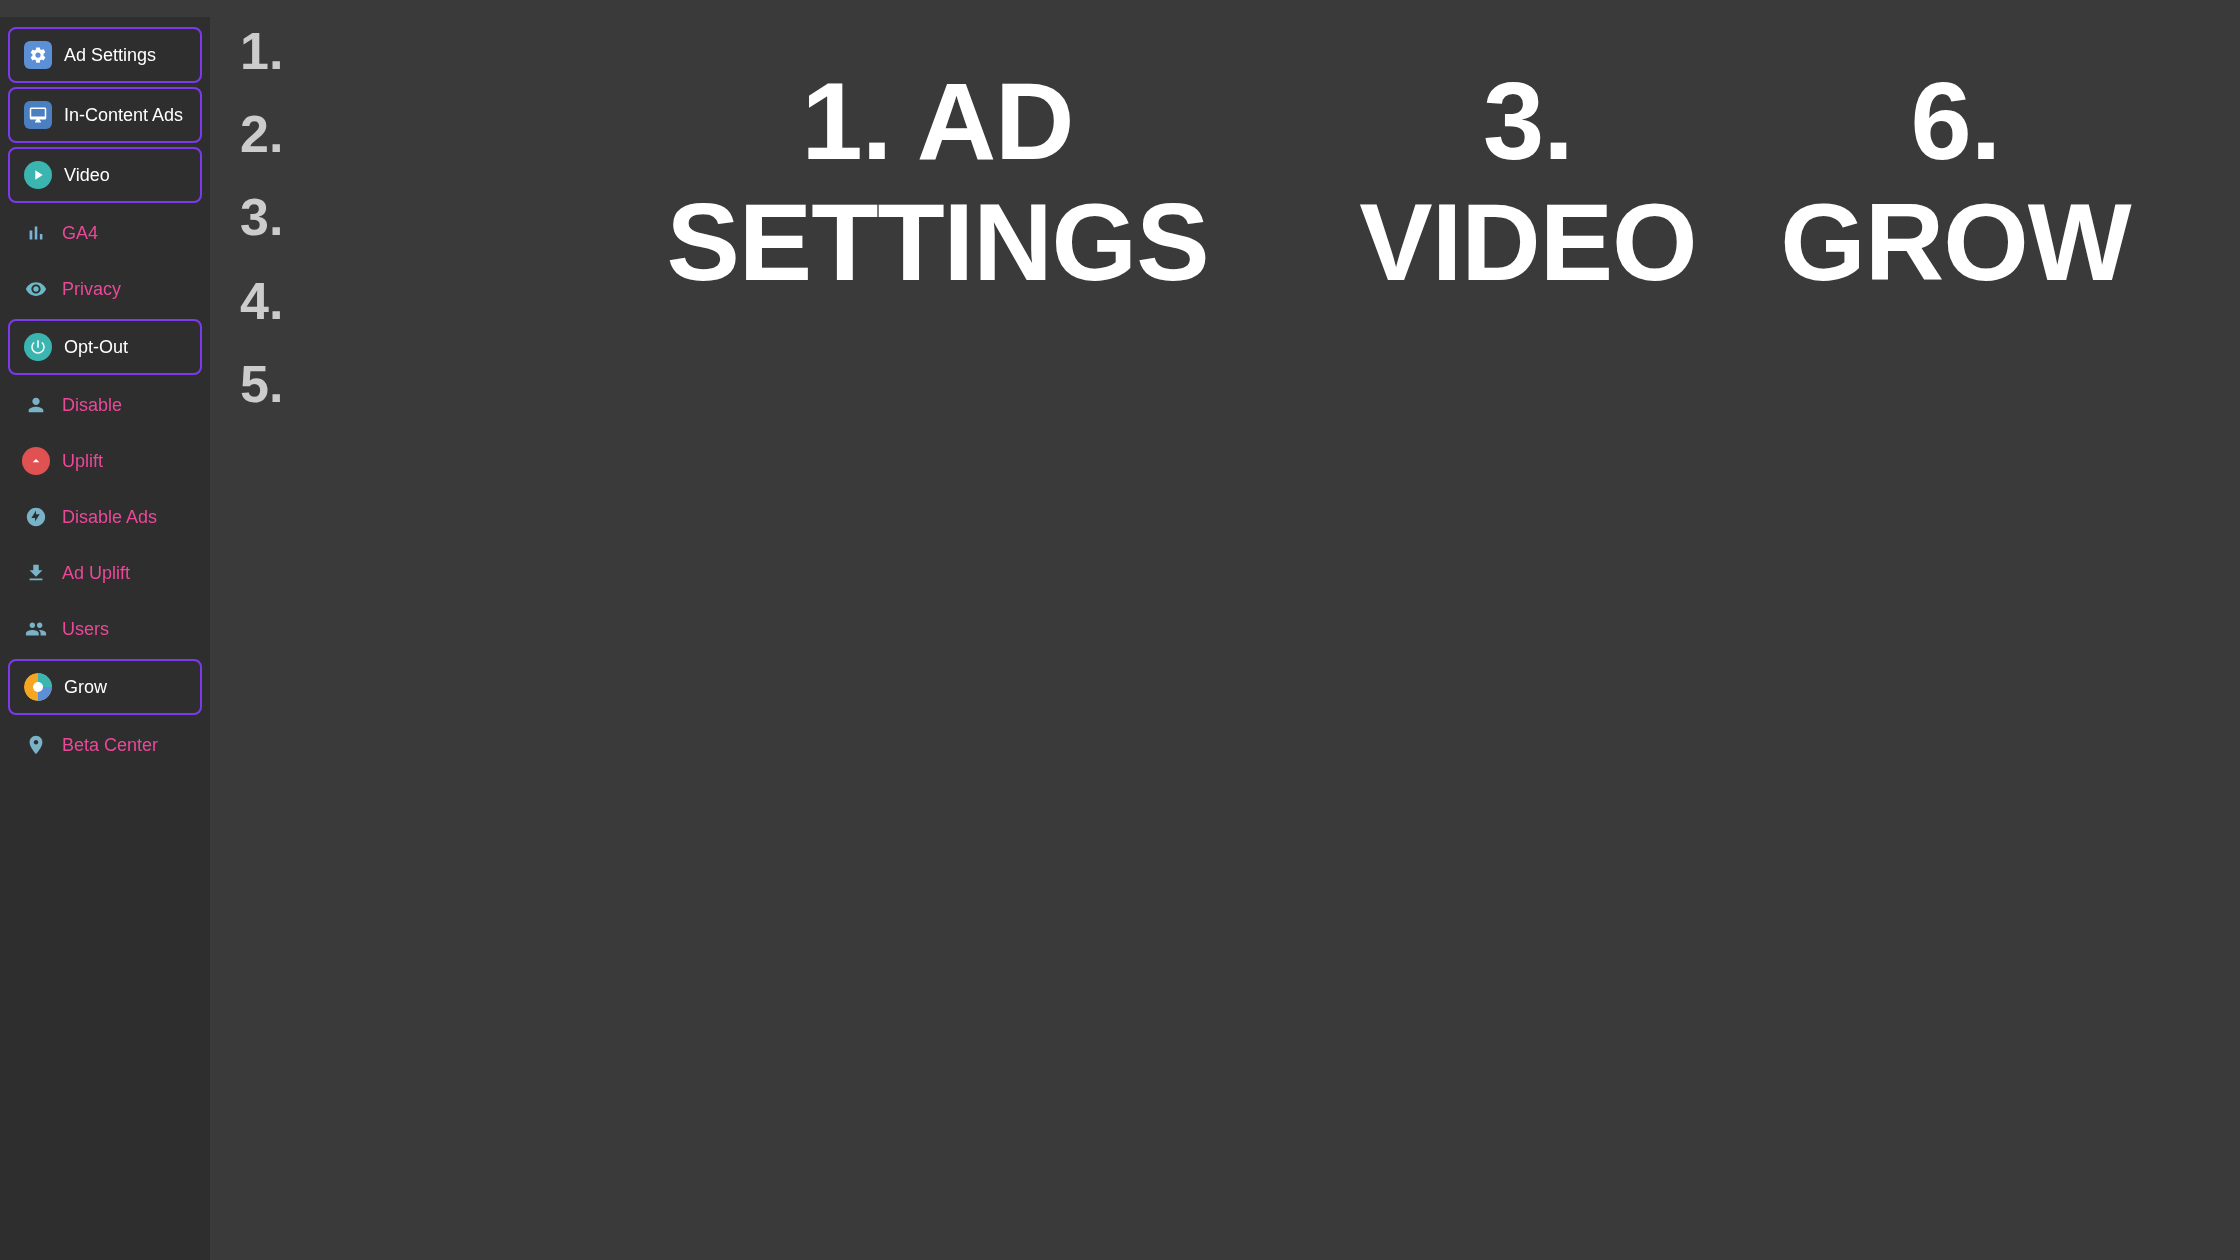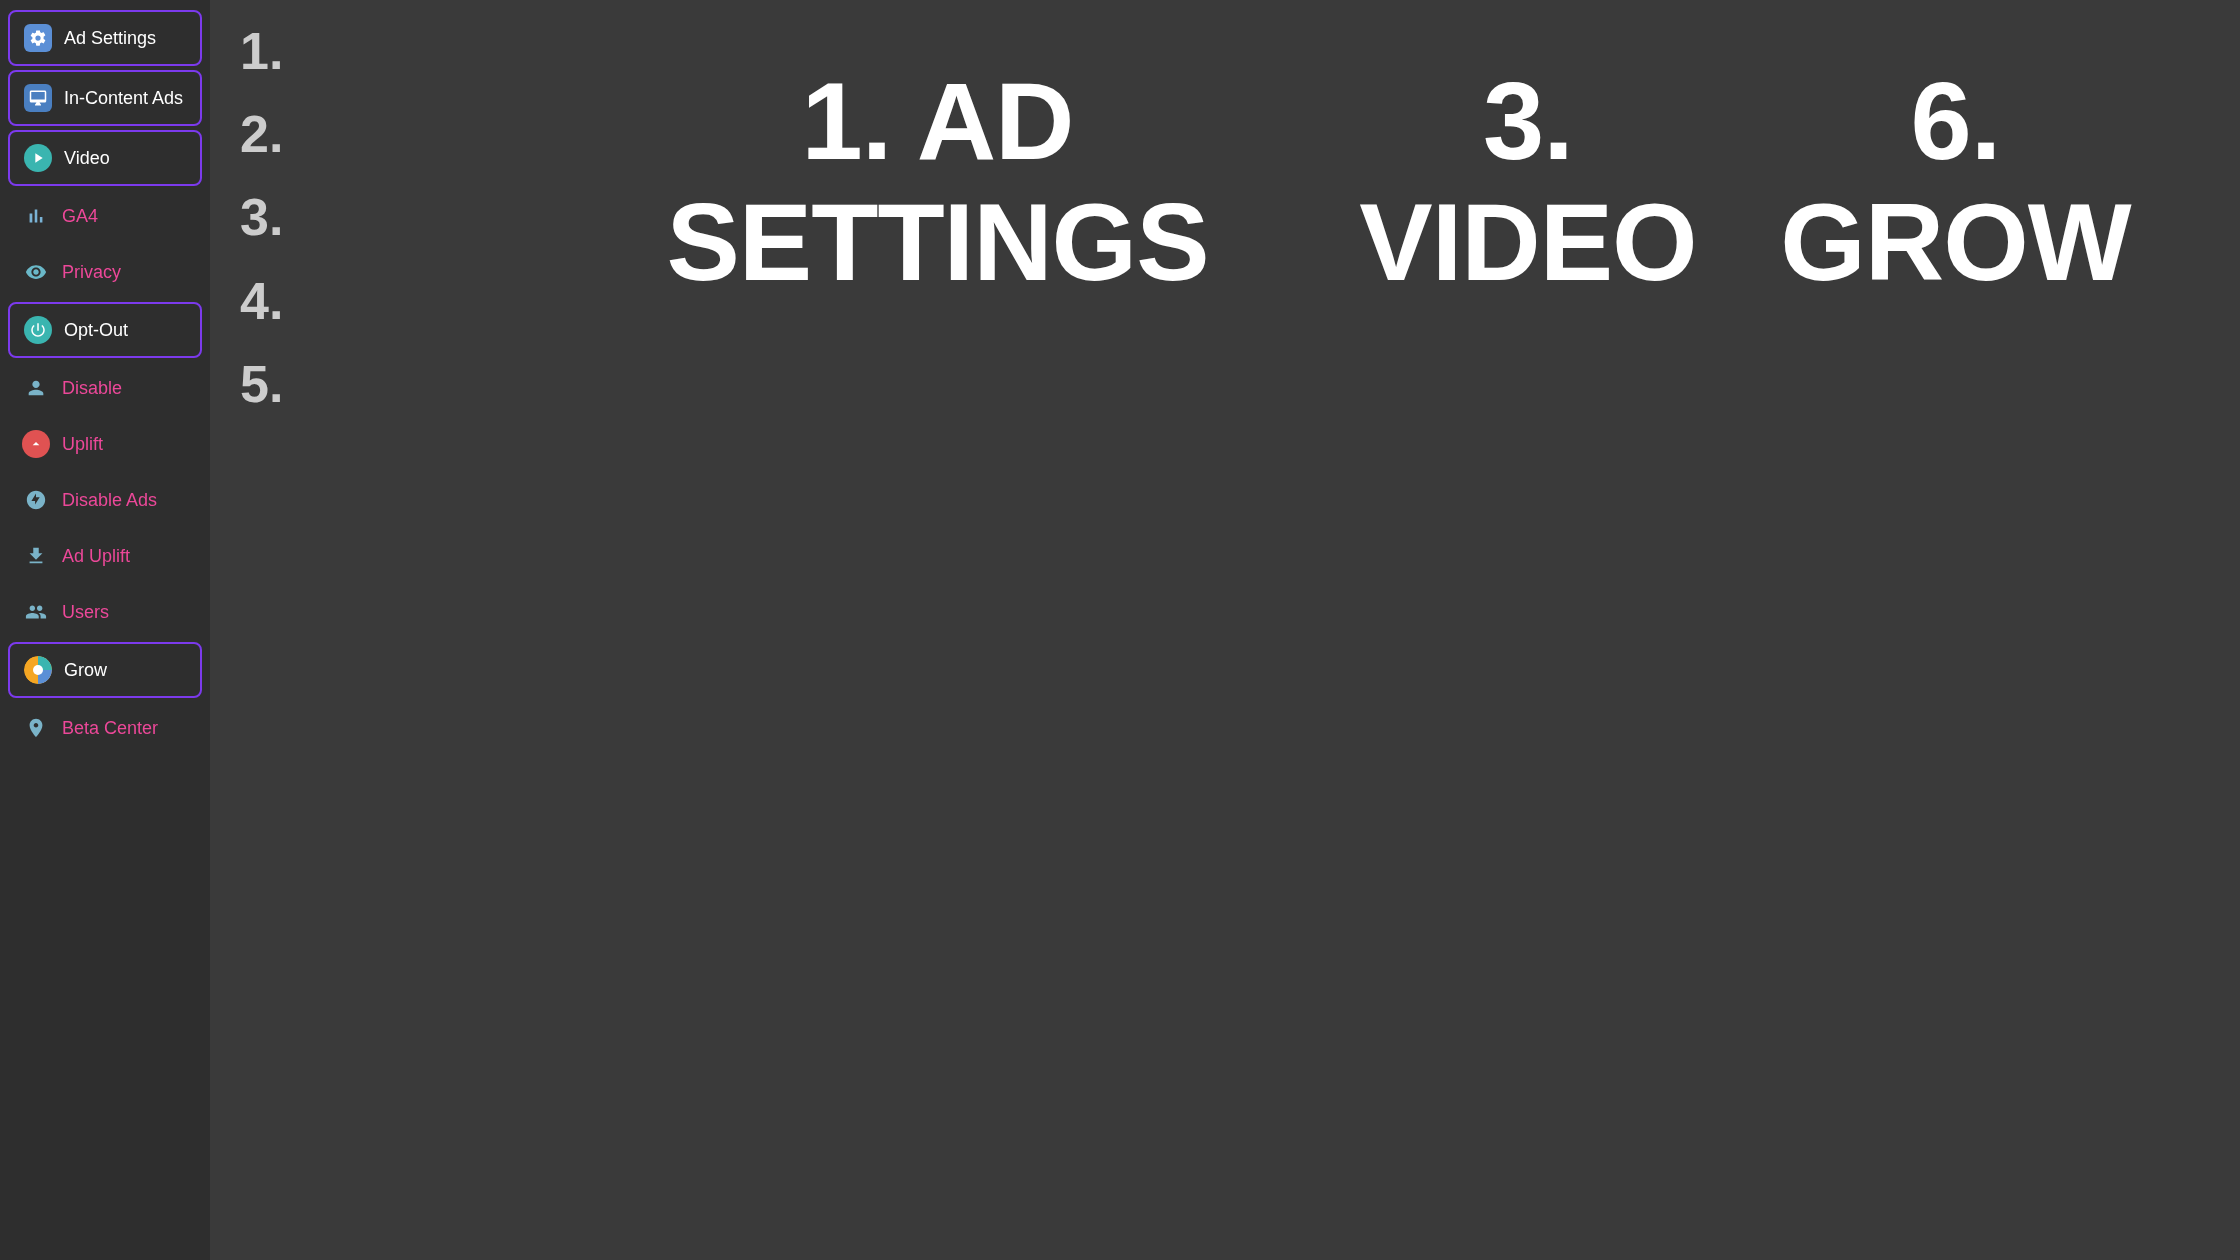--- a/index.html
+++ b/index.html
@@ -19,20 +19,21 @@
 
     
     .sidebar {
       width: 210px;
       background-color: #2e2e2e;
       padding: 10px 8px;
       display: flex;
       flex-direction: column;
       gap: 4px;
       flex-shrink: 0;
+      margin-top: 17px;
     }
 
     .sidebar-item {
       display: flex;
       align-items: center;
       gap: 12px;
       padding: 12px 14px;
       border-radius: 8px;
       cursor: pointer;
       color: #ec4899;

